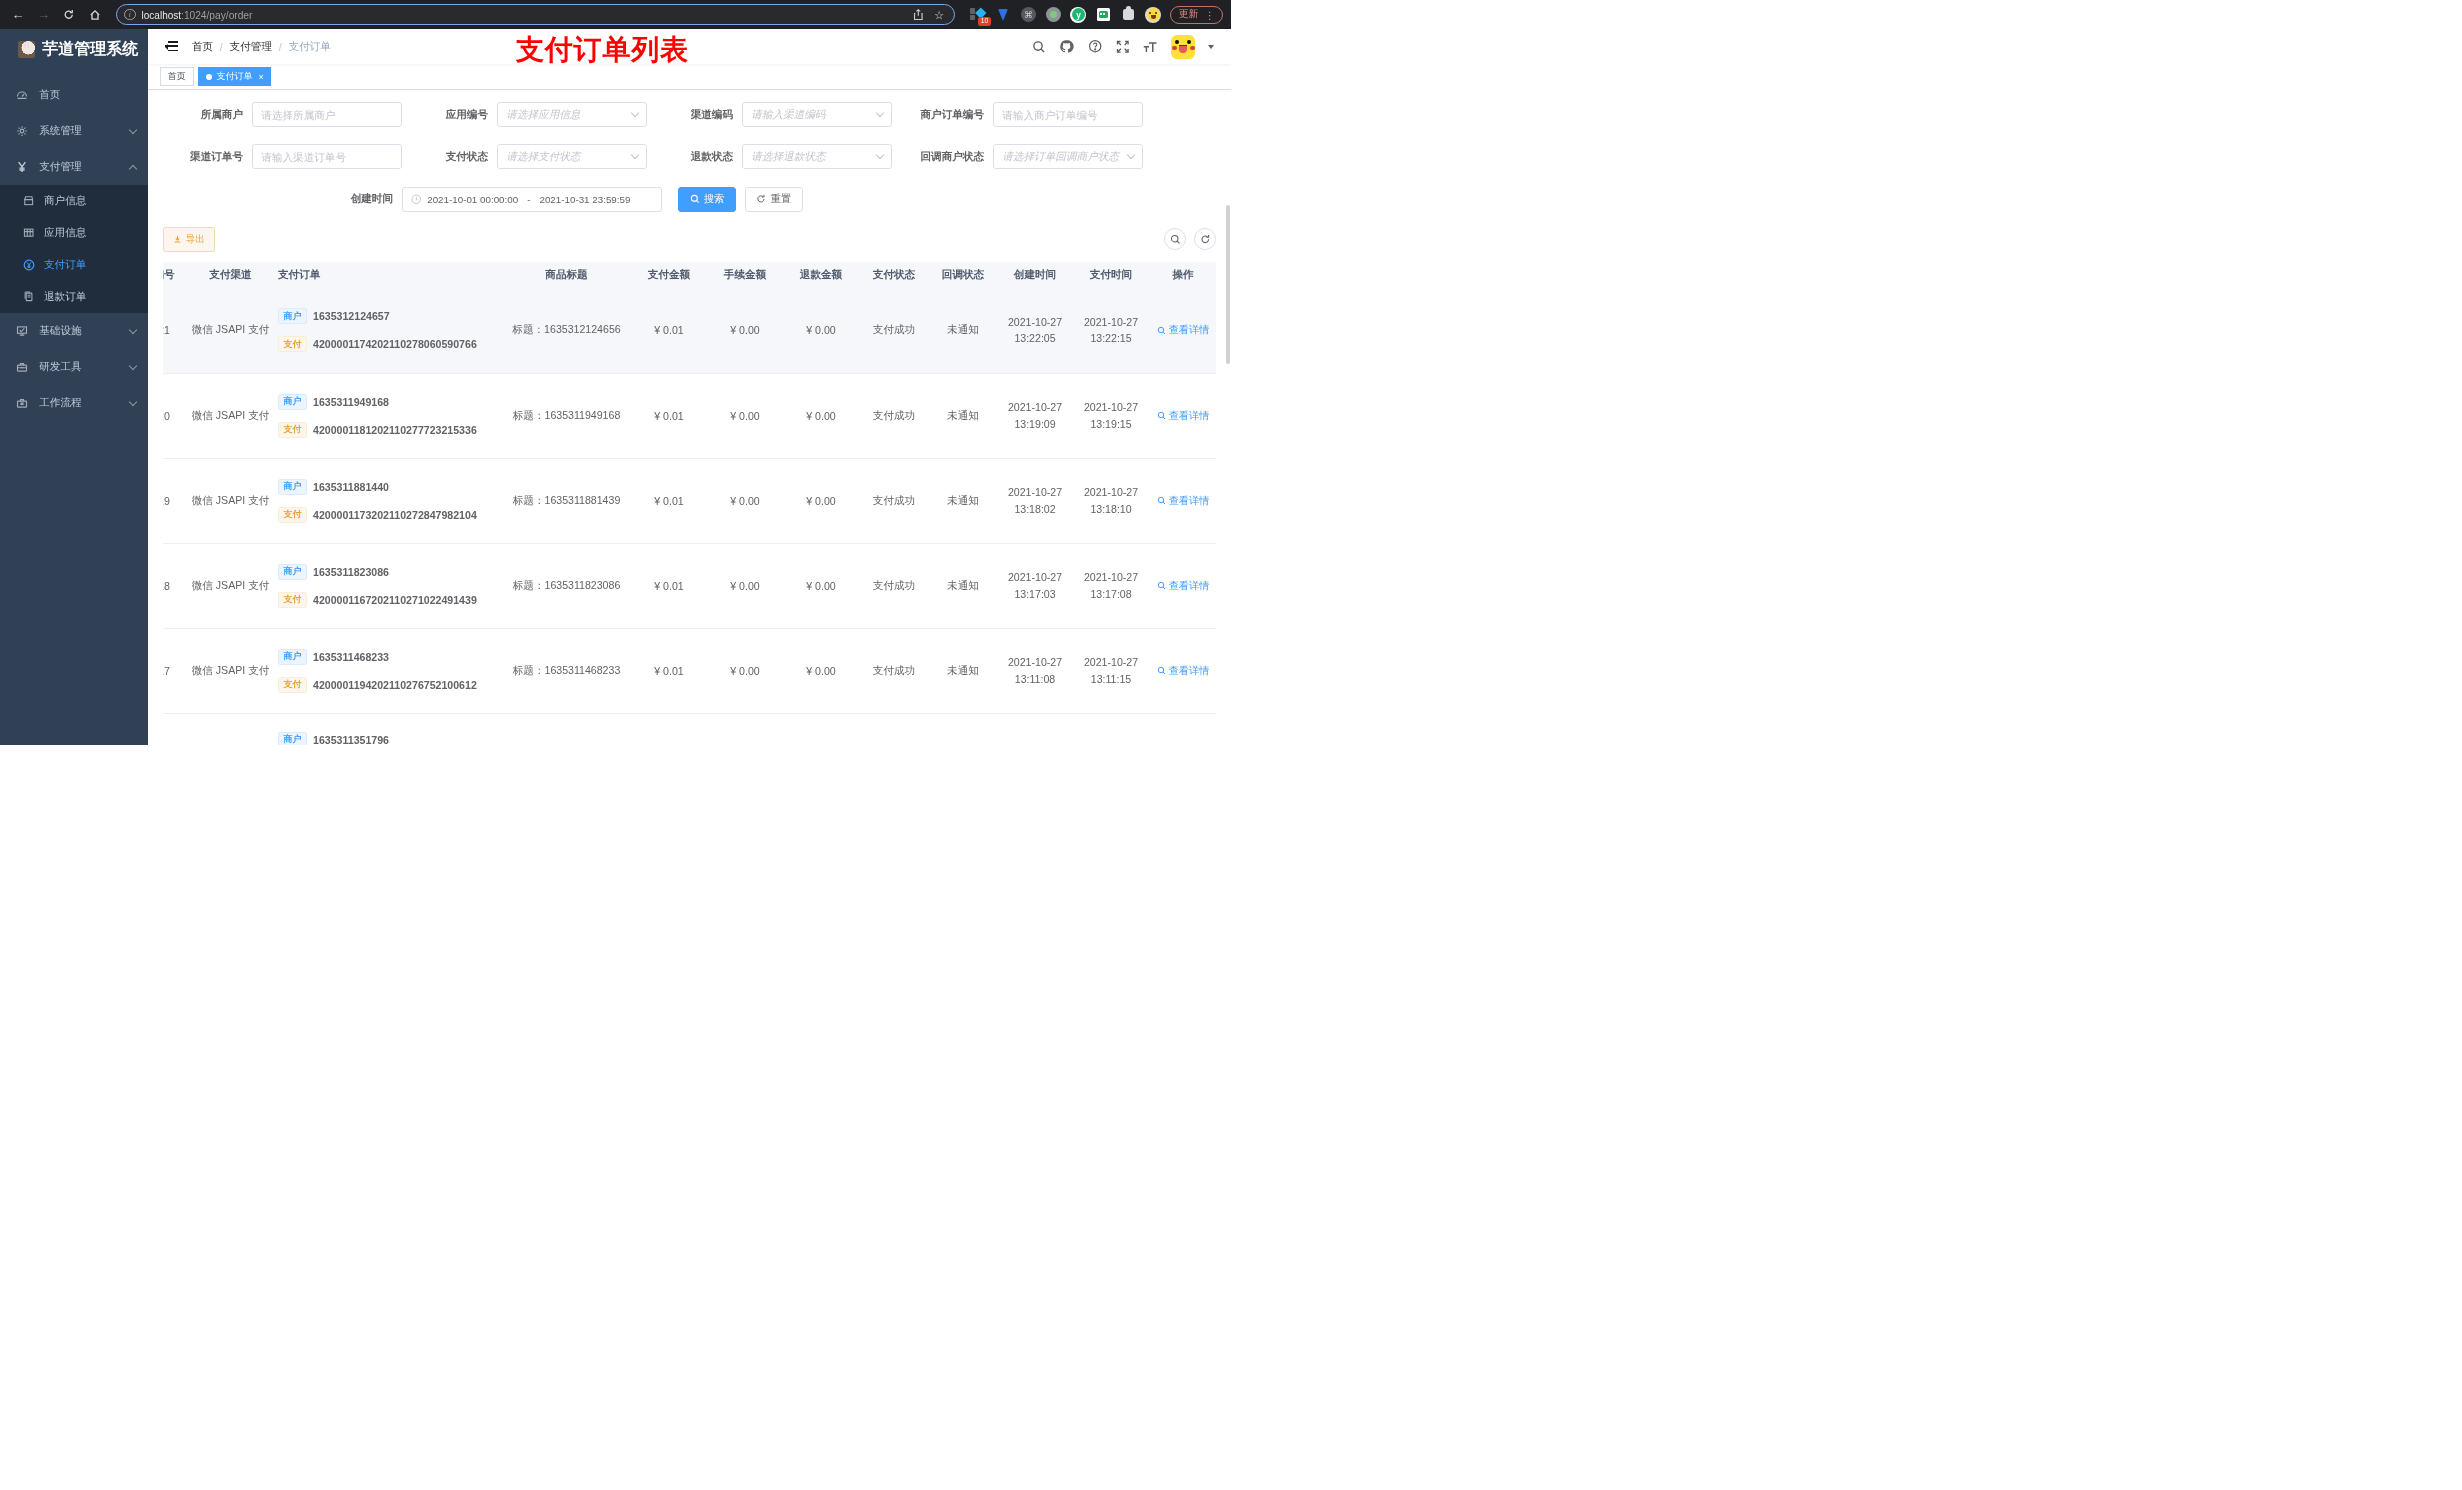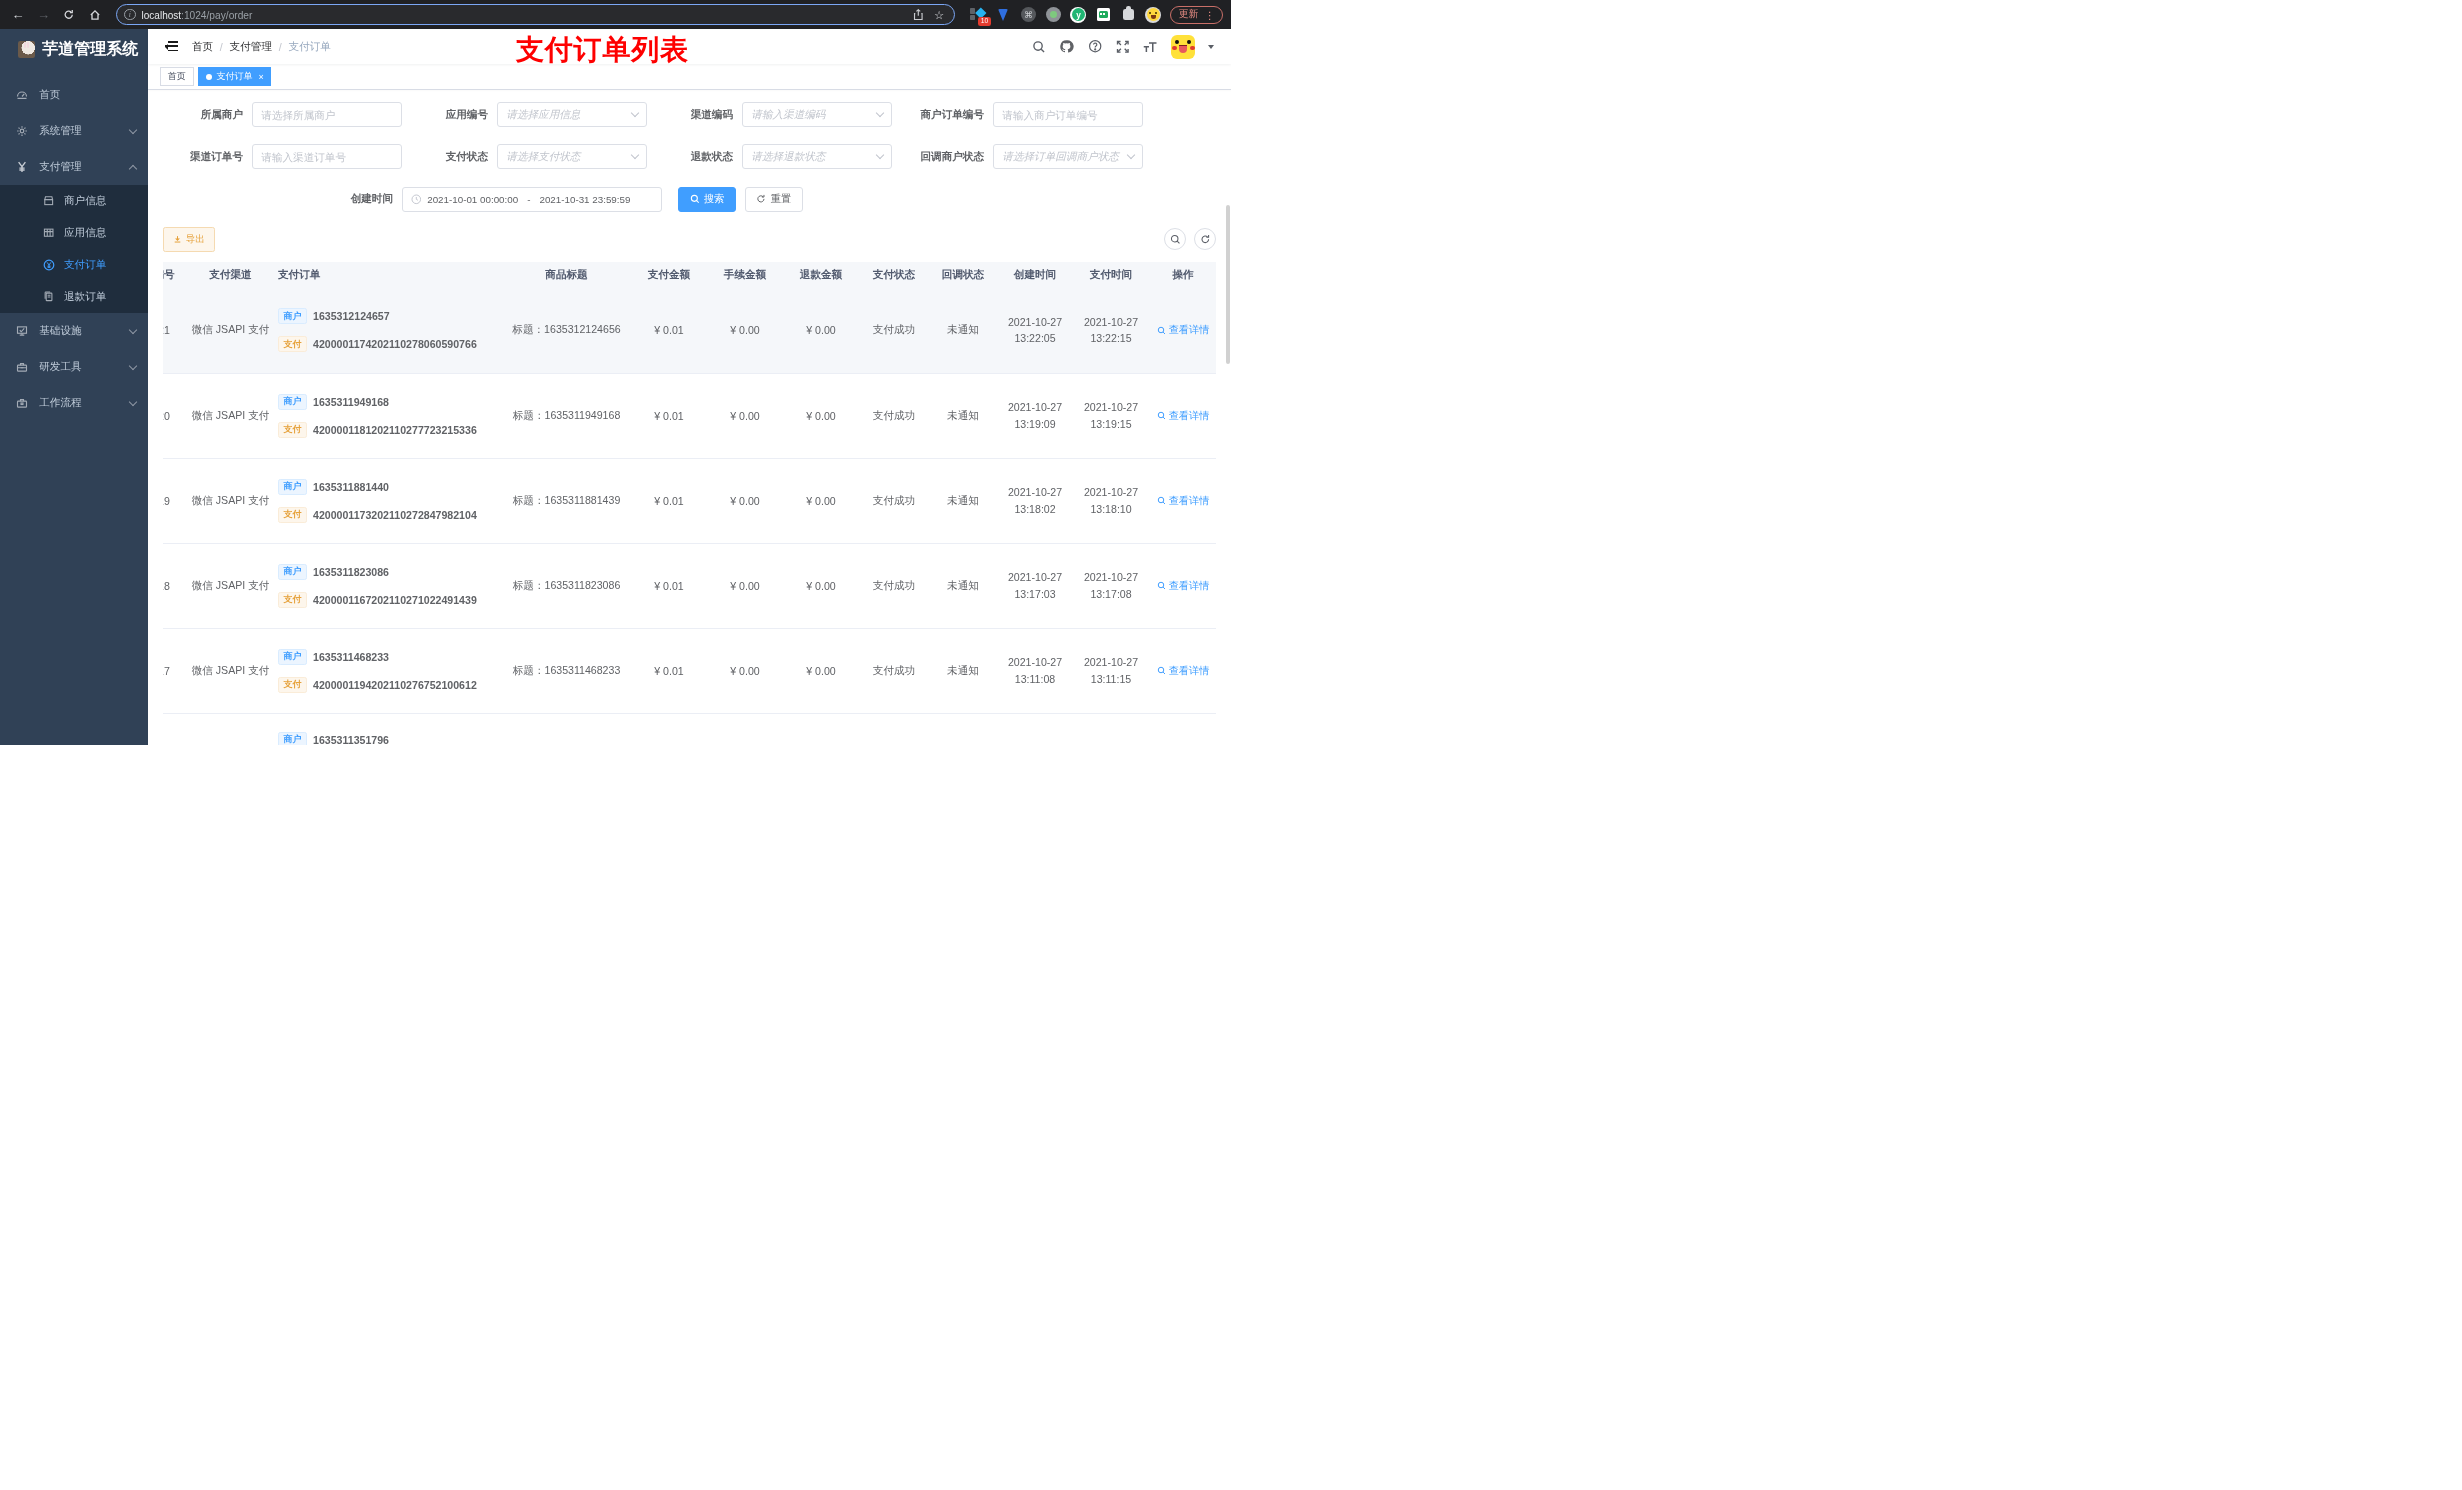--- a/index.html
+++ b/index.html
@@ -57,21 +57,21 @@
   .logo-img::after{content:"";position:absolute;top:1.5px;left:6px;width:2.3px;height:5.3px;background:#f2d9de;border-radius:1.5px;box-shadow:3px 0 0 #f2d9de;}
   .logo-title { color:#fff; font-weight:bold; font-size:16px; }
   .menu { margin-top:7.6px; }
   .mi { height:36px; display:flex; align-items:center; padding:0 12px 0 15px; font-size:10.6px; cursor:pointer; }
   .mi .micon { width:13.6px; margin-right:10.6px; color:#a3abb5; display:flex; justify-content:center; }
   .mi .lbl { flex:1; }
   .chev { width:6px; height:6px; border-right:1.1px solid #8f98a5; border-bottom:1.1px solid #8f98a5;
           transform:rotate(45deg); margin-top:-3px;}
   .chev.up { transform:rotate(-135deg); margin-top:3px; }
   .submenu { background:#1f2d3d; }
-  .smi { height:32px; display:flex; align-items:center; padding-left:43px; font-size:10.6px; cursor:pointer;}
+  .smi { height:32px; display:flex; align-items:center; padding-left:23px; font-size:10.6px; cursor:pointer;}
   .smi .micon { width:12px; margin-right:9px; color:#a3abb5; display:flex; justify-content:center;}
   .smi.active { color:#409eff; }
   .smi.active .micon { color:#409eff; }
 
   .main { flex:1; display:flex; flex-direction:column; position:relative; background:#fff; min-width:0;}
 
   
   .navbar { height:35px; display:flex; align-items:center; padding:0 16.7px; position:relative;
             box-shadow:0 0.8px 3px rgba(0,21,41,.08); z-index:3;}
   .hamb { width:13.6px; height:10.6px; position:relative; margin-right:13.6px; cursor:pointer;}

